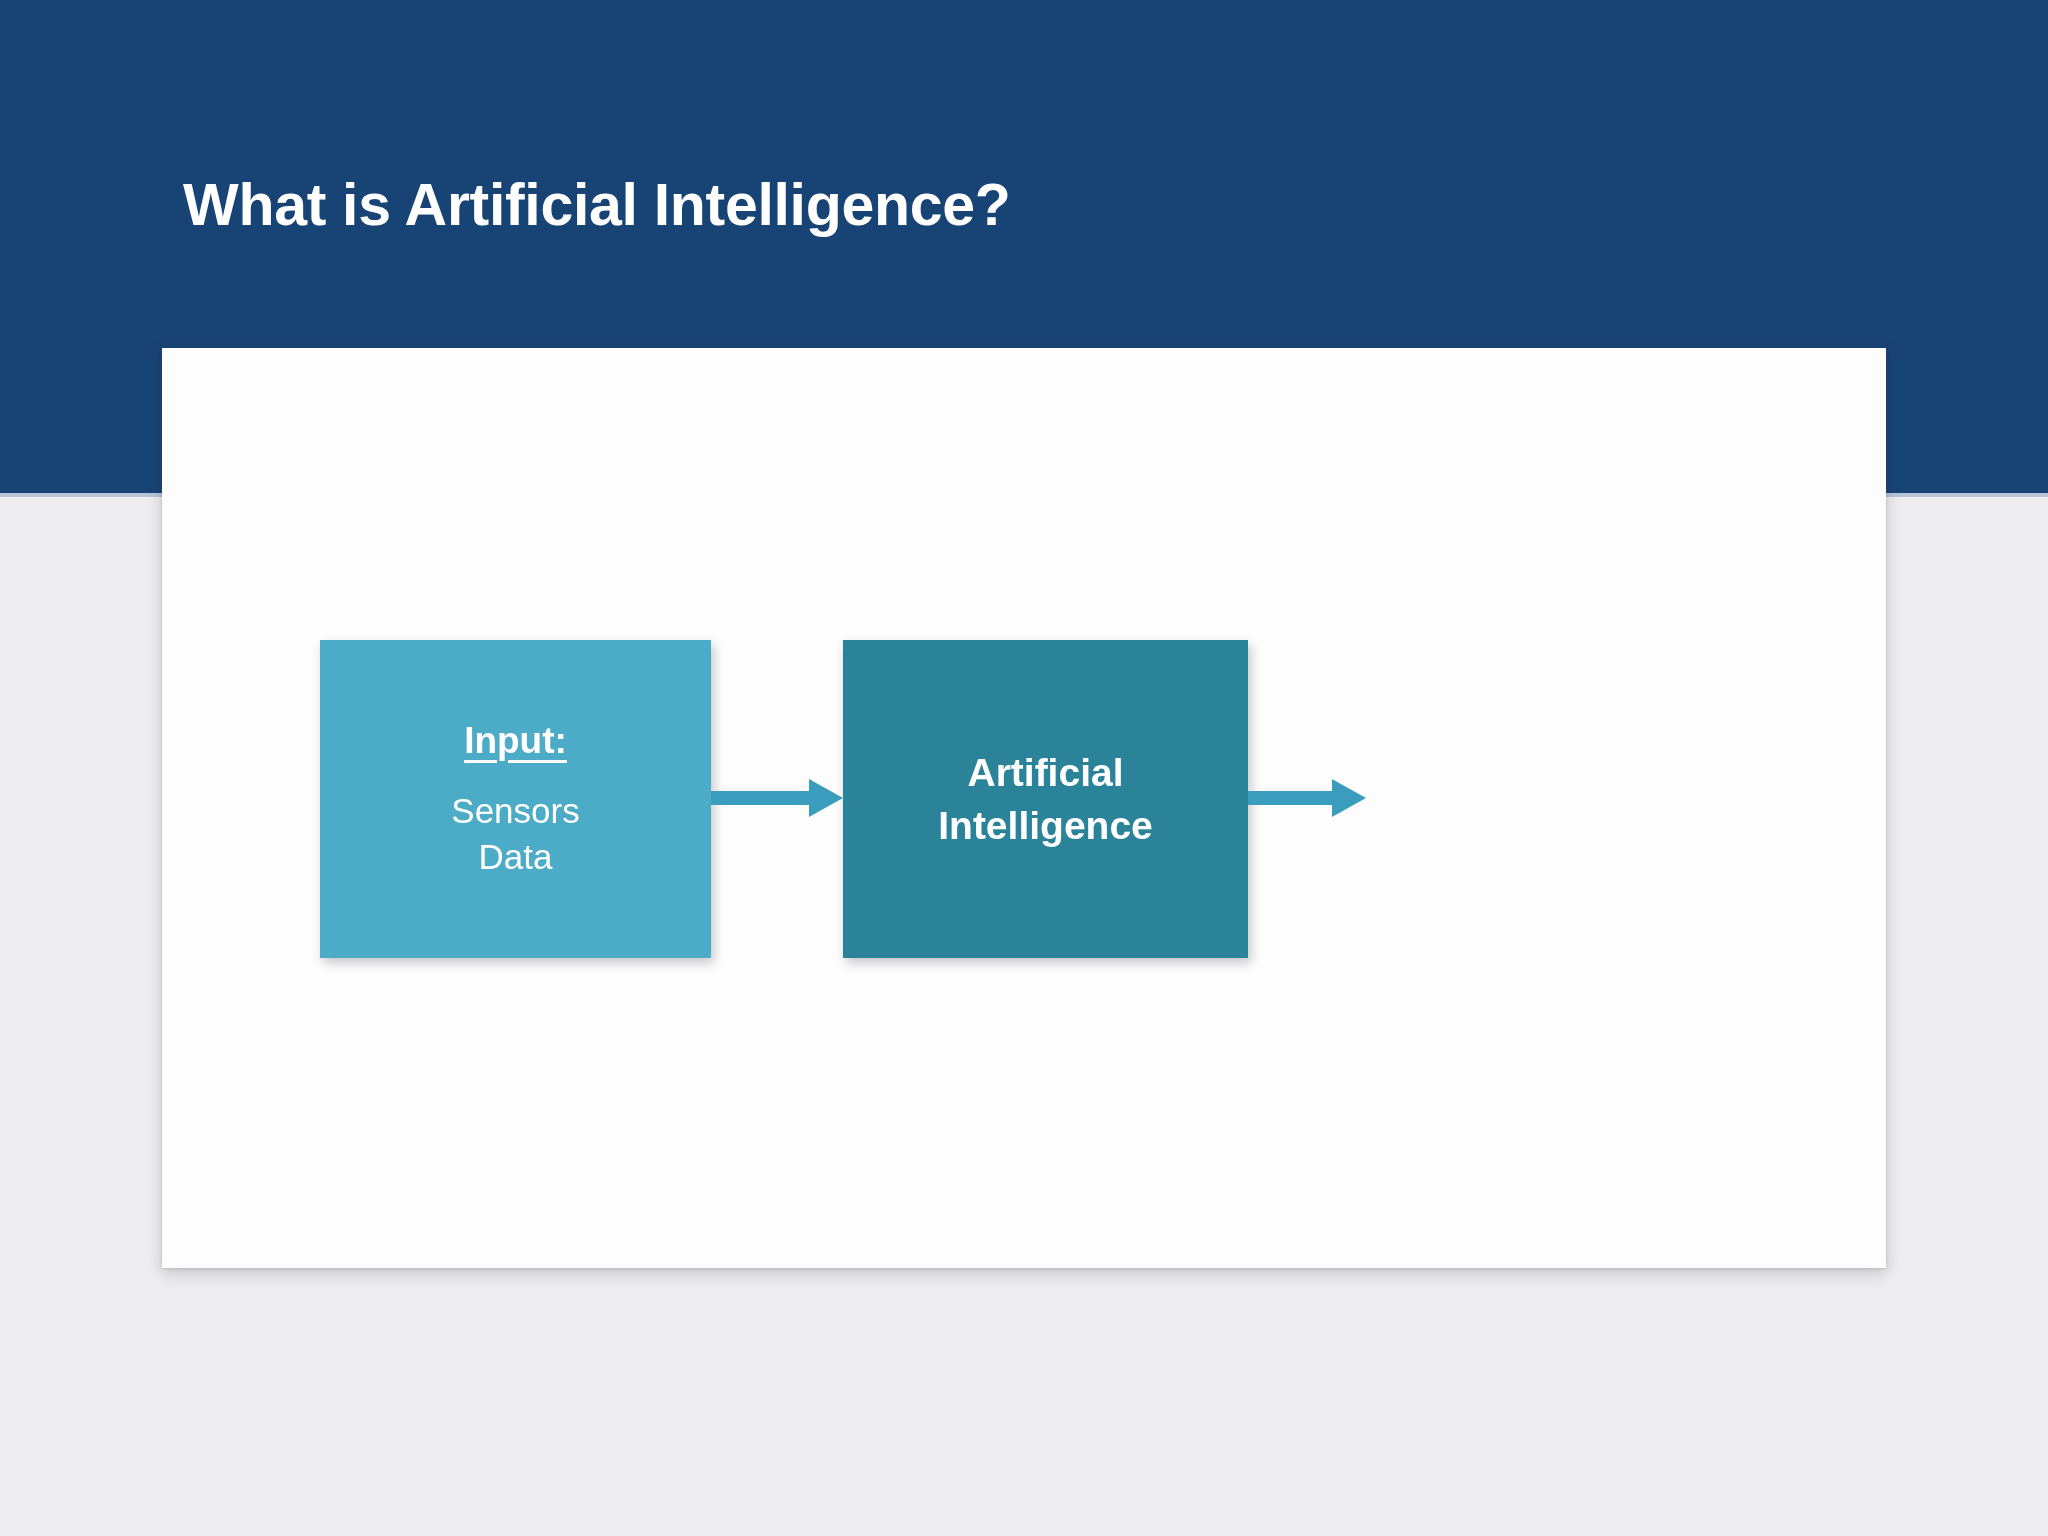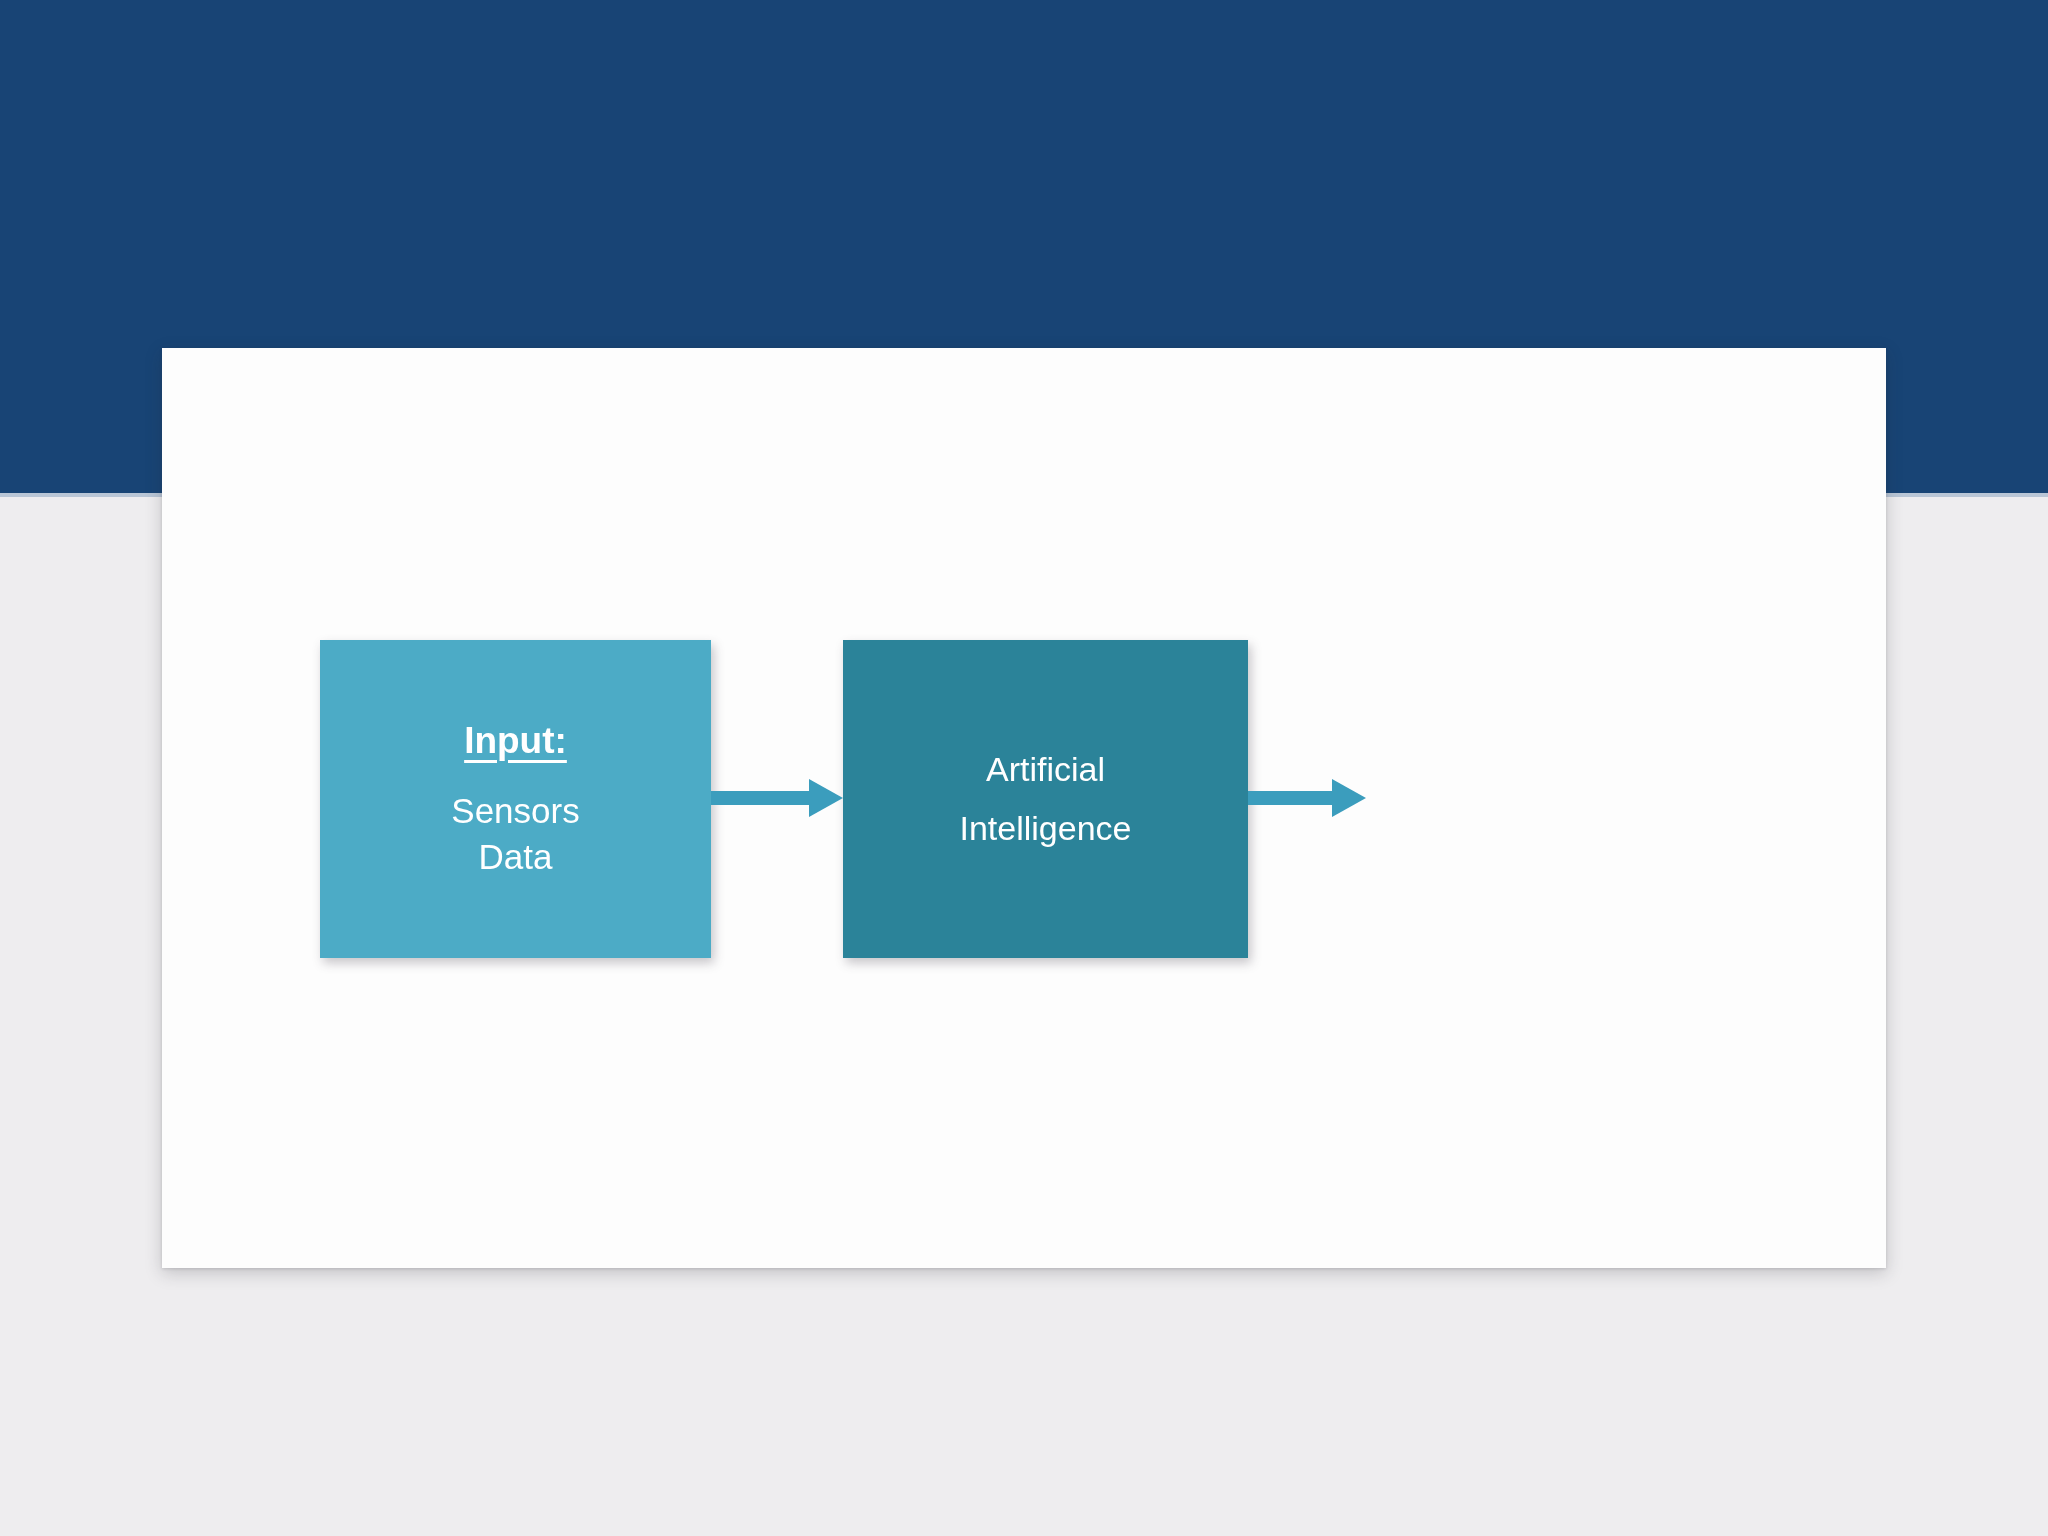--- a/index.html
+++ b/index.html
@@ -120,24 +120,24 @@
     margin: 0 0 24px 0;
   }
   .node-line {
     font-size: 35px;
     font-weight: normal;
     line-height: 1.32;
     margin: 0;
   }
 
   .node-process .node-title-line {
-    font-size: 34px;
-    font-weight: normal;
+    font-size: 39px;
+    font-weight: bold;
     line-height: 1.26;
-    margin: 8px;
+    margin: 2px;
   }
 
   
   .arrow {
     position: absolute;
     top: 443px;             
     height: 14px;
     z-index: 4;
   }
   .arrow .shaft {
@@ -165,20 +165,21 @@
   .arrow-2 .shaft { width: 86px; }
   .arrow-2 .head  { left: 84px; }
 </style>
 </head>
 <body>
 
 <div id="slide">
 
   <div class="header-band"></div>
 
+  <h1 class="slide-title">What is Artificial Intelligence?</h1>
 
   <div class="content-card">
     <div class="diagram">
 
       <div class="node node-input">
         <div class="node-heading">Input:</div>
         <div class="node-line">Sensors</div>
         <div class="node-line">Data</div>
       </div>
 

